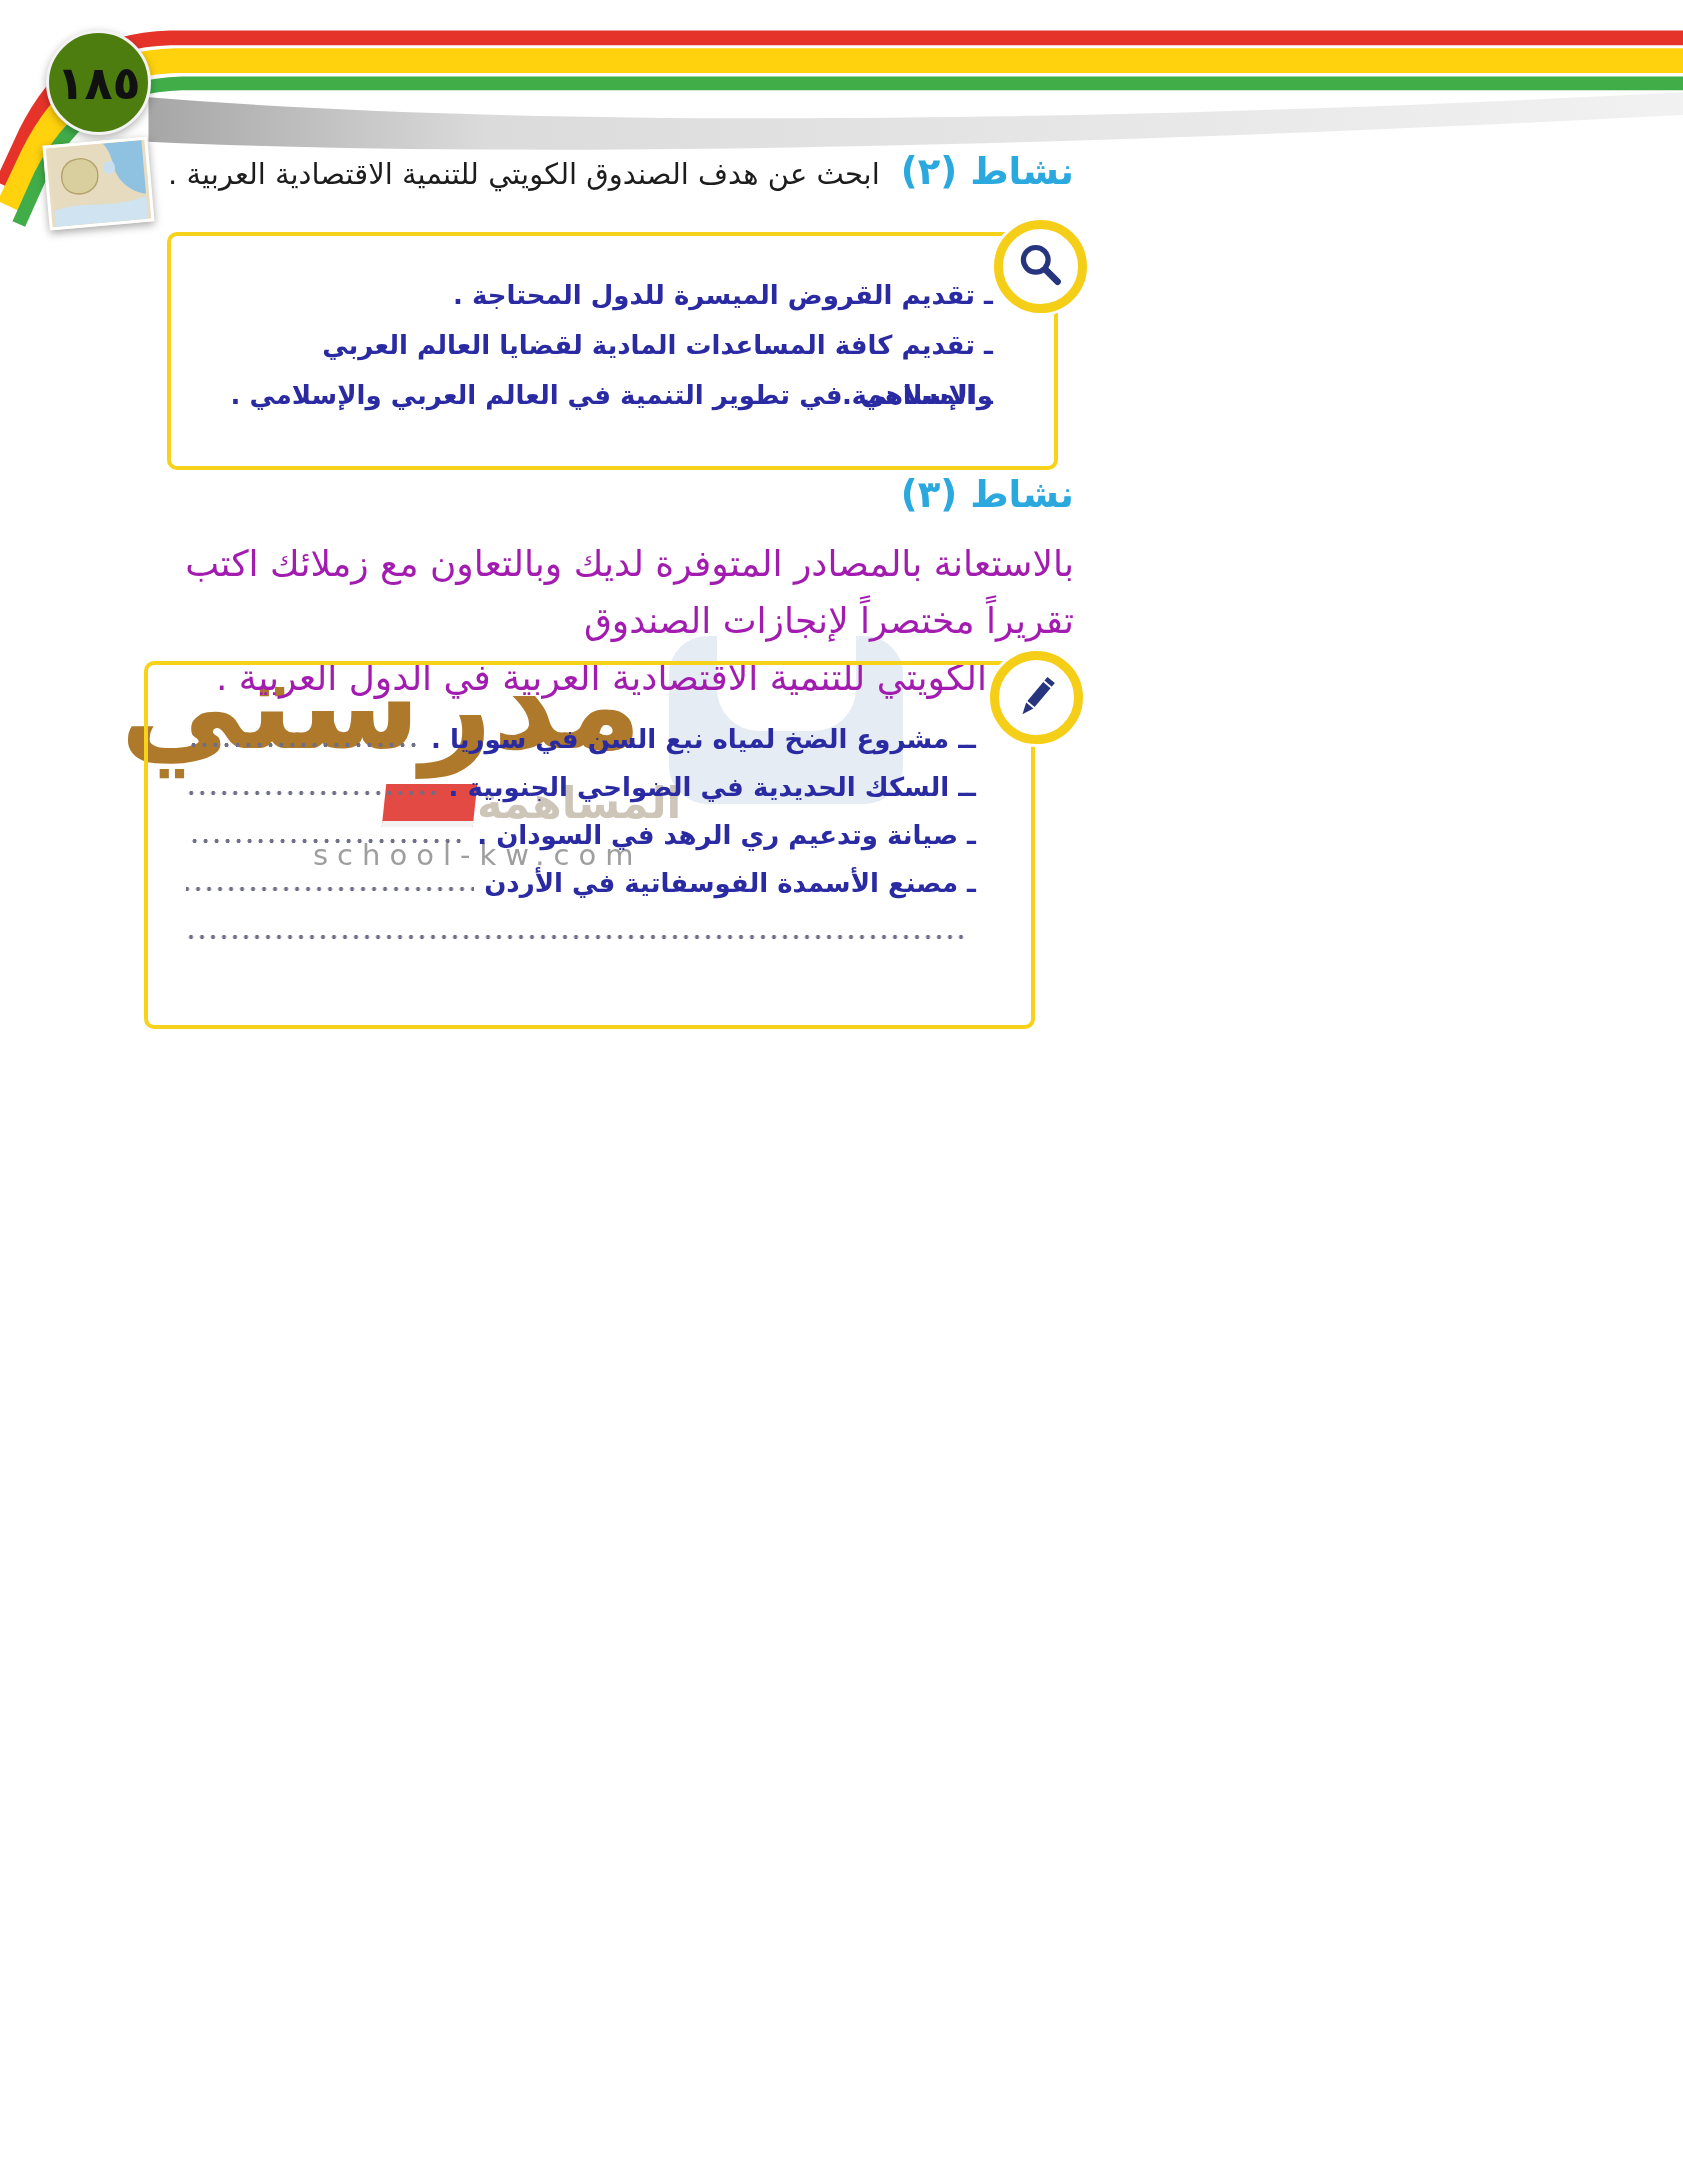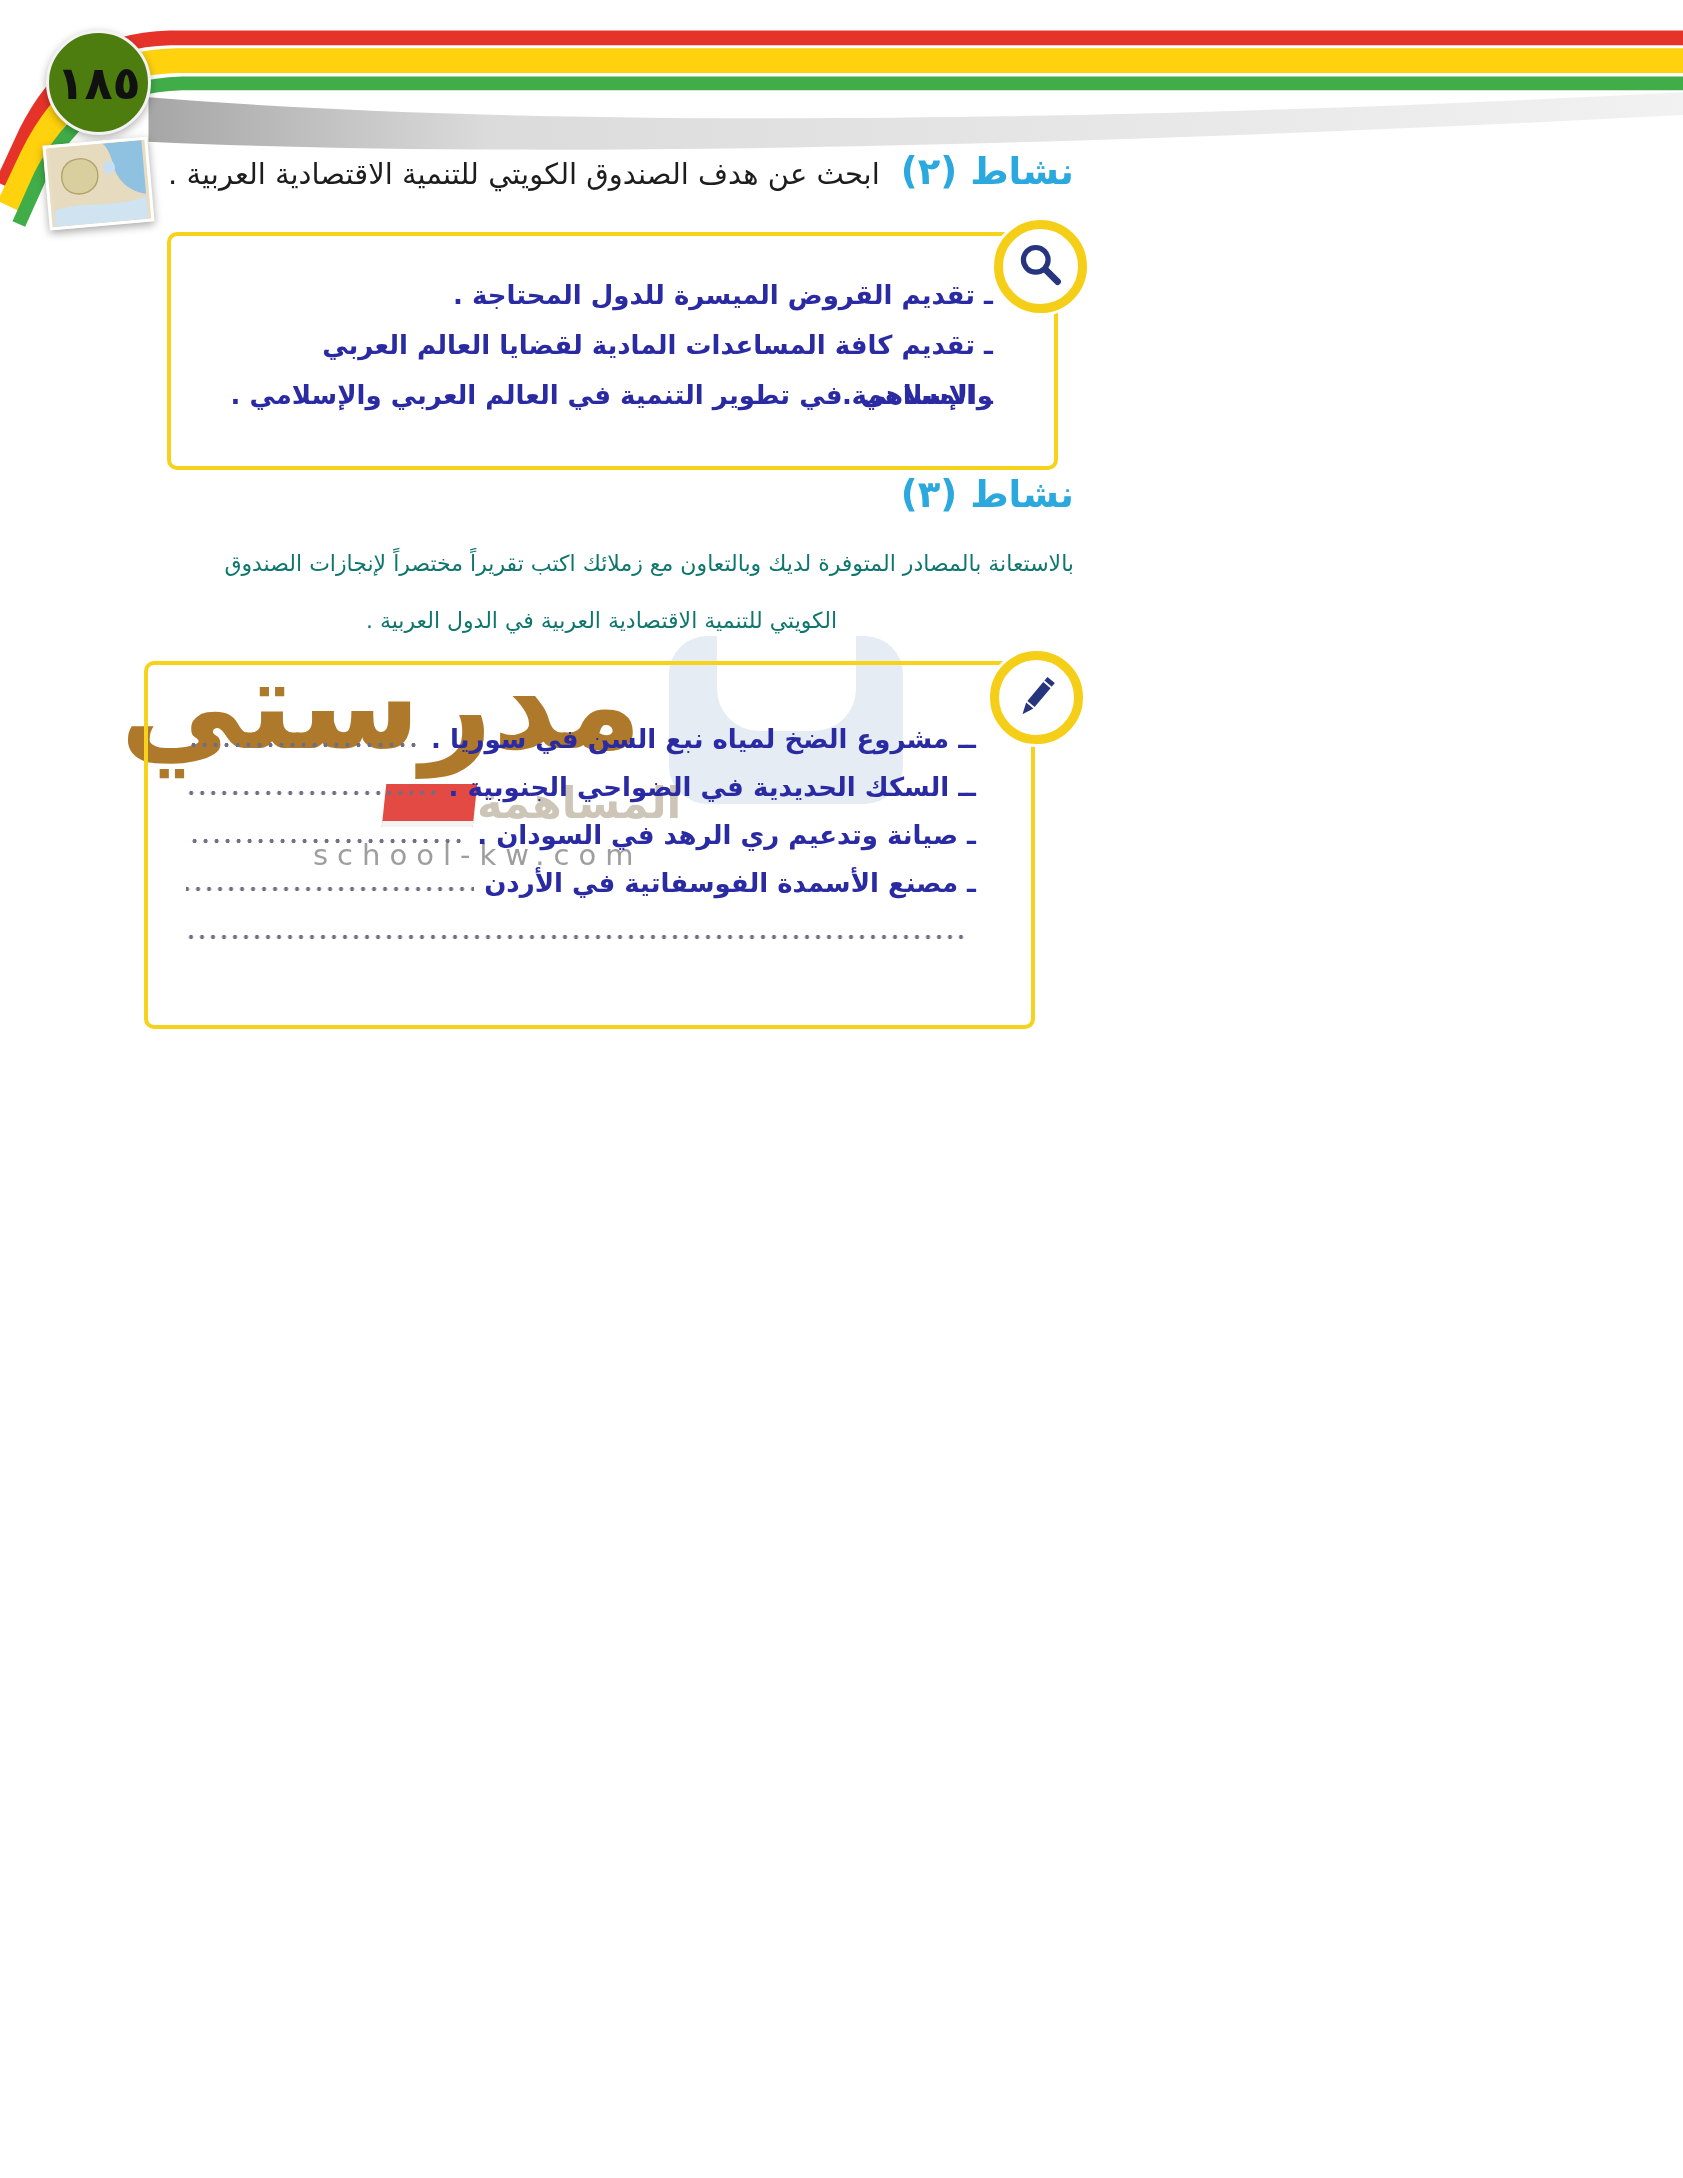--- a/index.html
+++ b/index.html
@@ -65,21 +65,21 @@
   .row .blue-line { line-height:48px; flex:0 0 auto; }
   .dots {
     flex:1 1 auto; height:6px; margin:0 10px 15px 4px;
     background-image:radial-gradient(circle, #6e6e86 1.9px, transparent 2.2px);
     background-size:11px 6px; background-repeat:repeat-x; background-position:center;
   }
 
   
   .instruction {
     position:absolute; left:129px; top:535px; width:945px;
-    direction:rtl; font-size:22px; line-height:57px; color:#0f766e; z-index:2;
+    direction:rtl; font-size:36px; line-height:57px; color:#a21caf; z-index:2;
   }
   .instruction .l1 { text-align:right; }
   .instruction .l2 { text-align:center; }
 
   
   .watermark { position:absolute; inset:0; z-index:1; pointer-events:none; }
   .wm-ushape {
     position:absolute; left:669px; top:636px; width:234px; height:168px;
     background:#e5ebf3; border-radius:38px; opacity:.95;
   }

